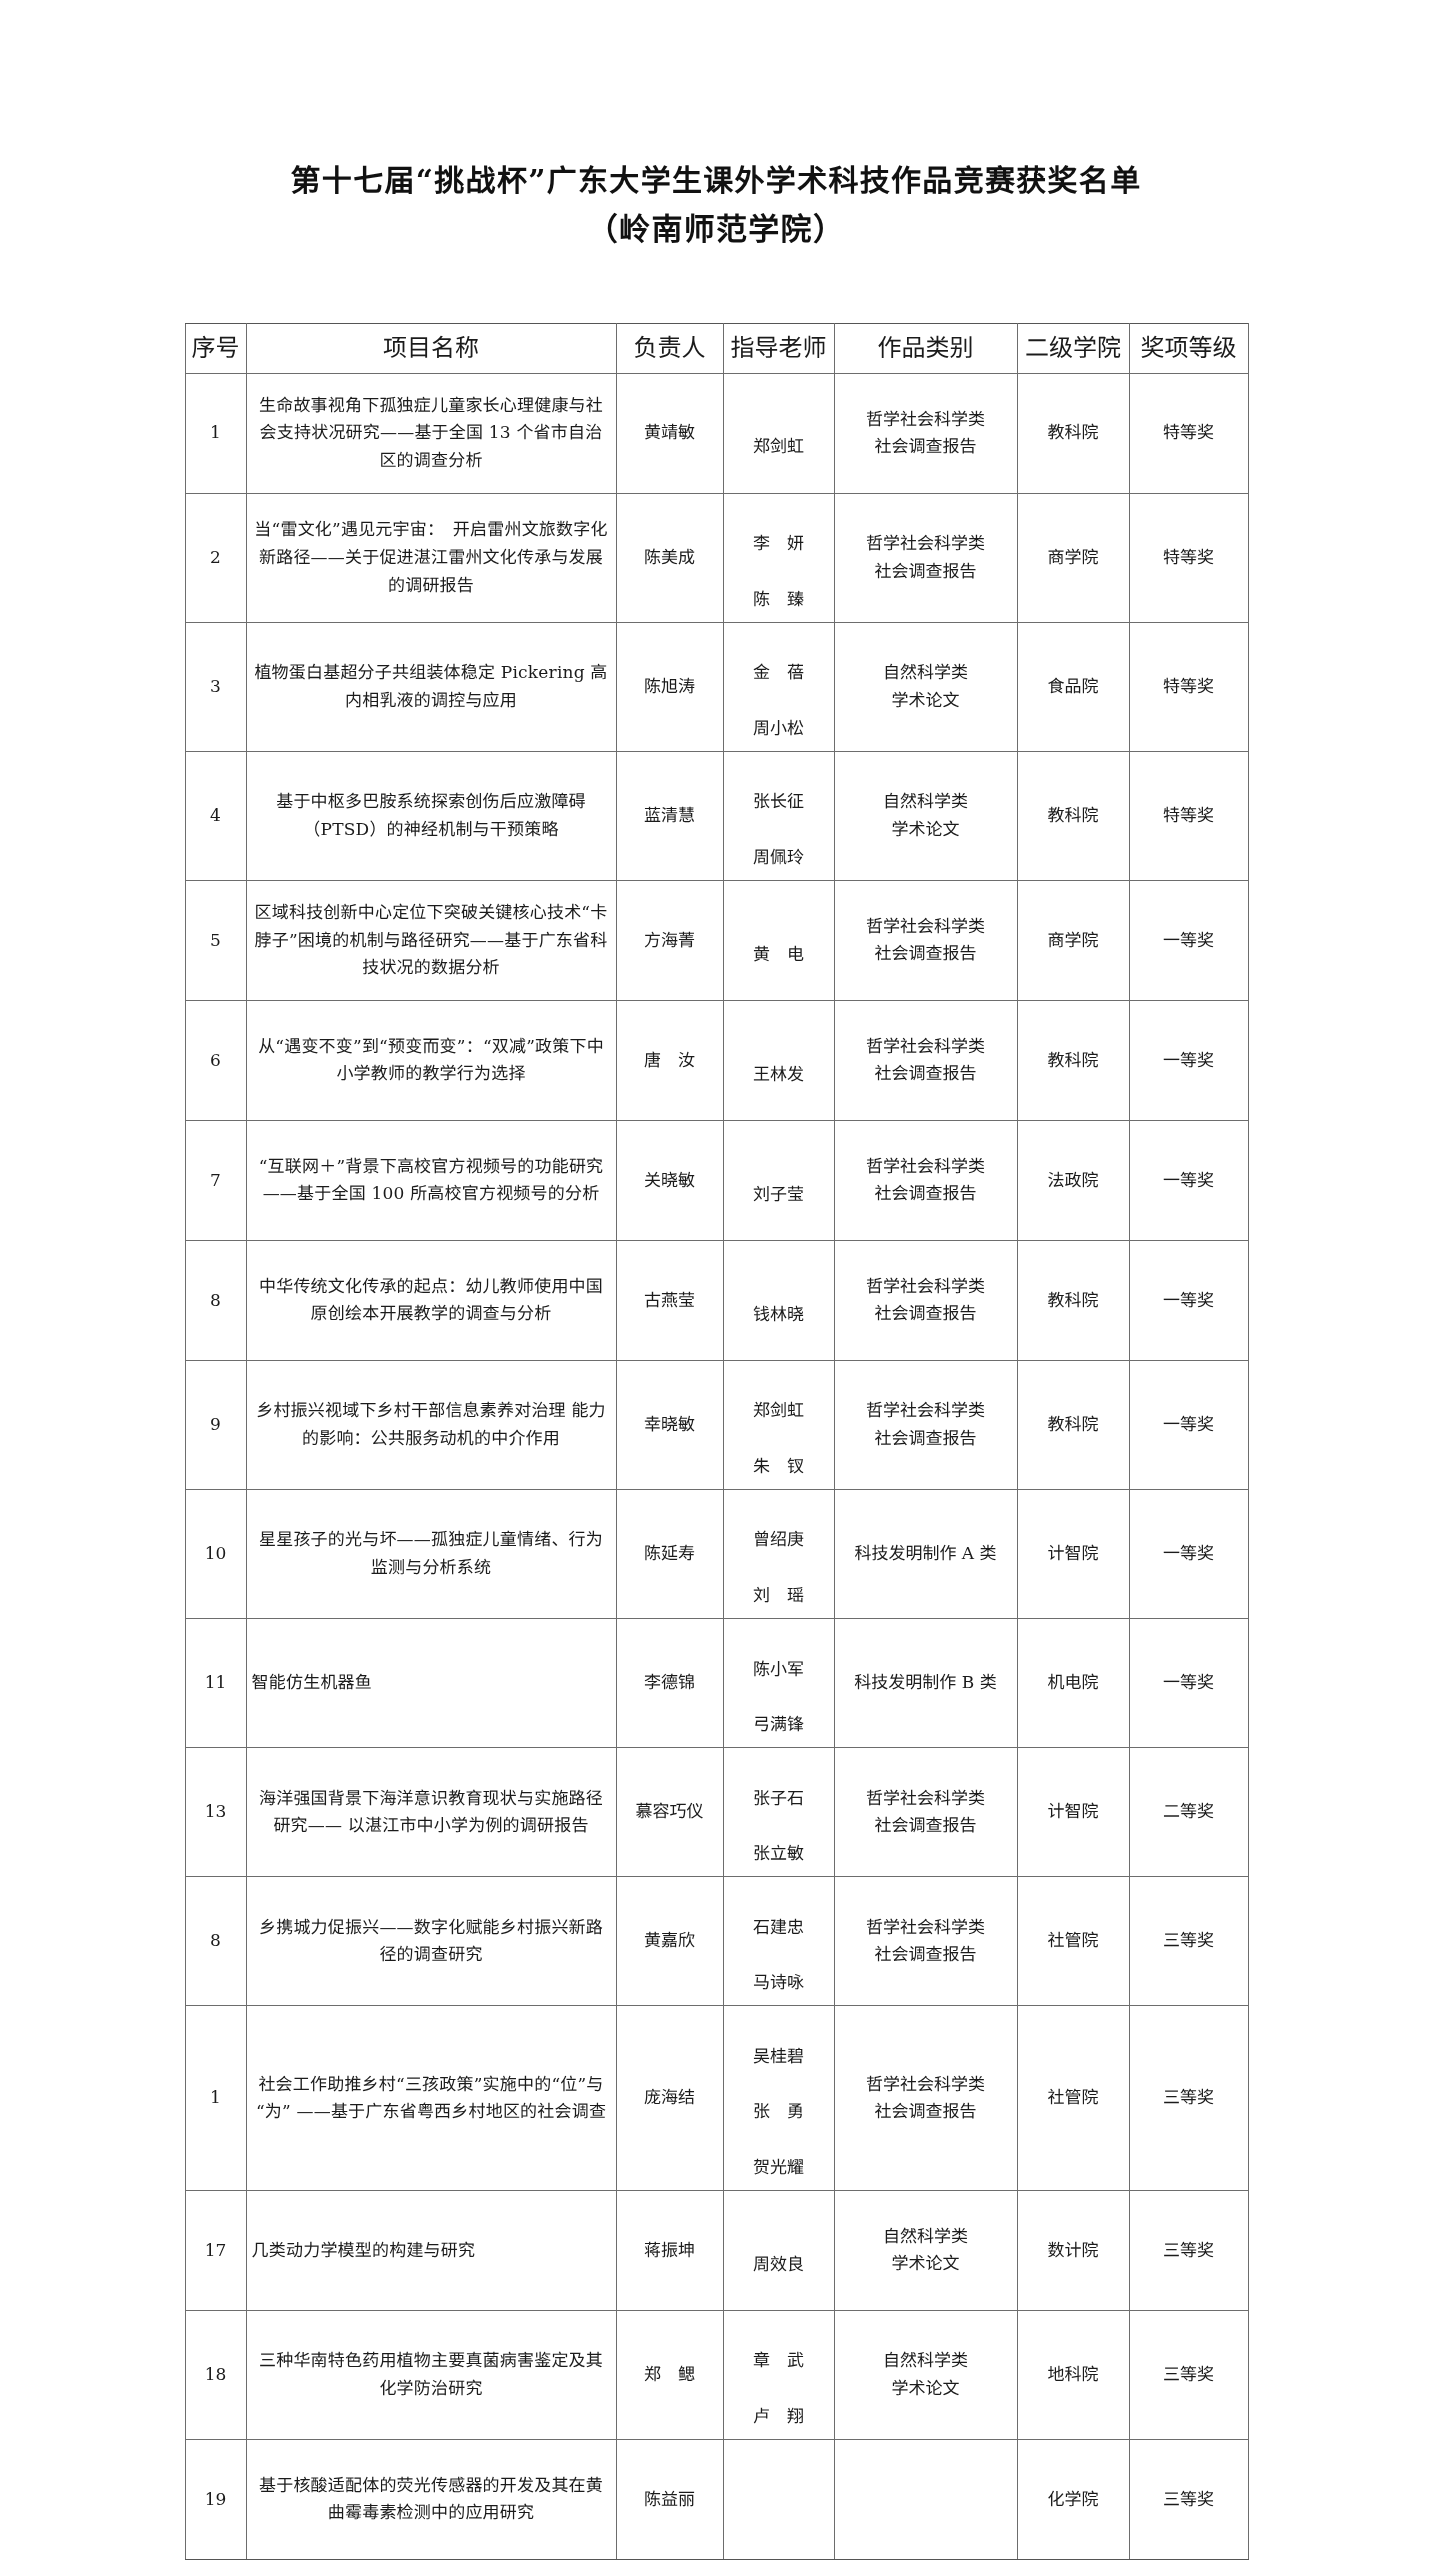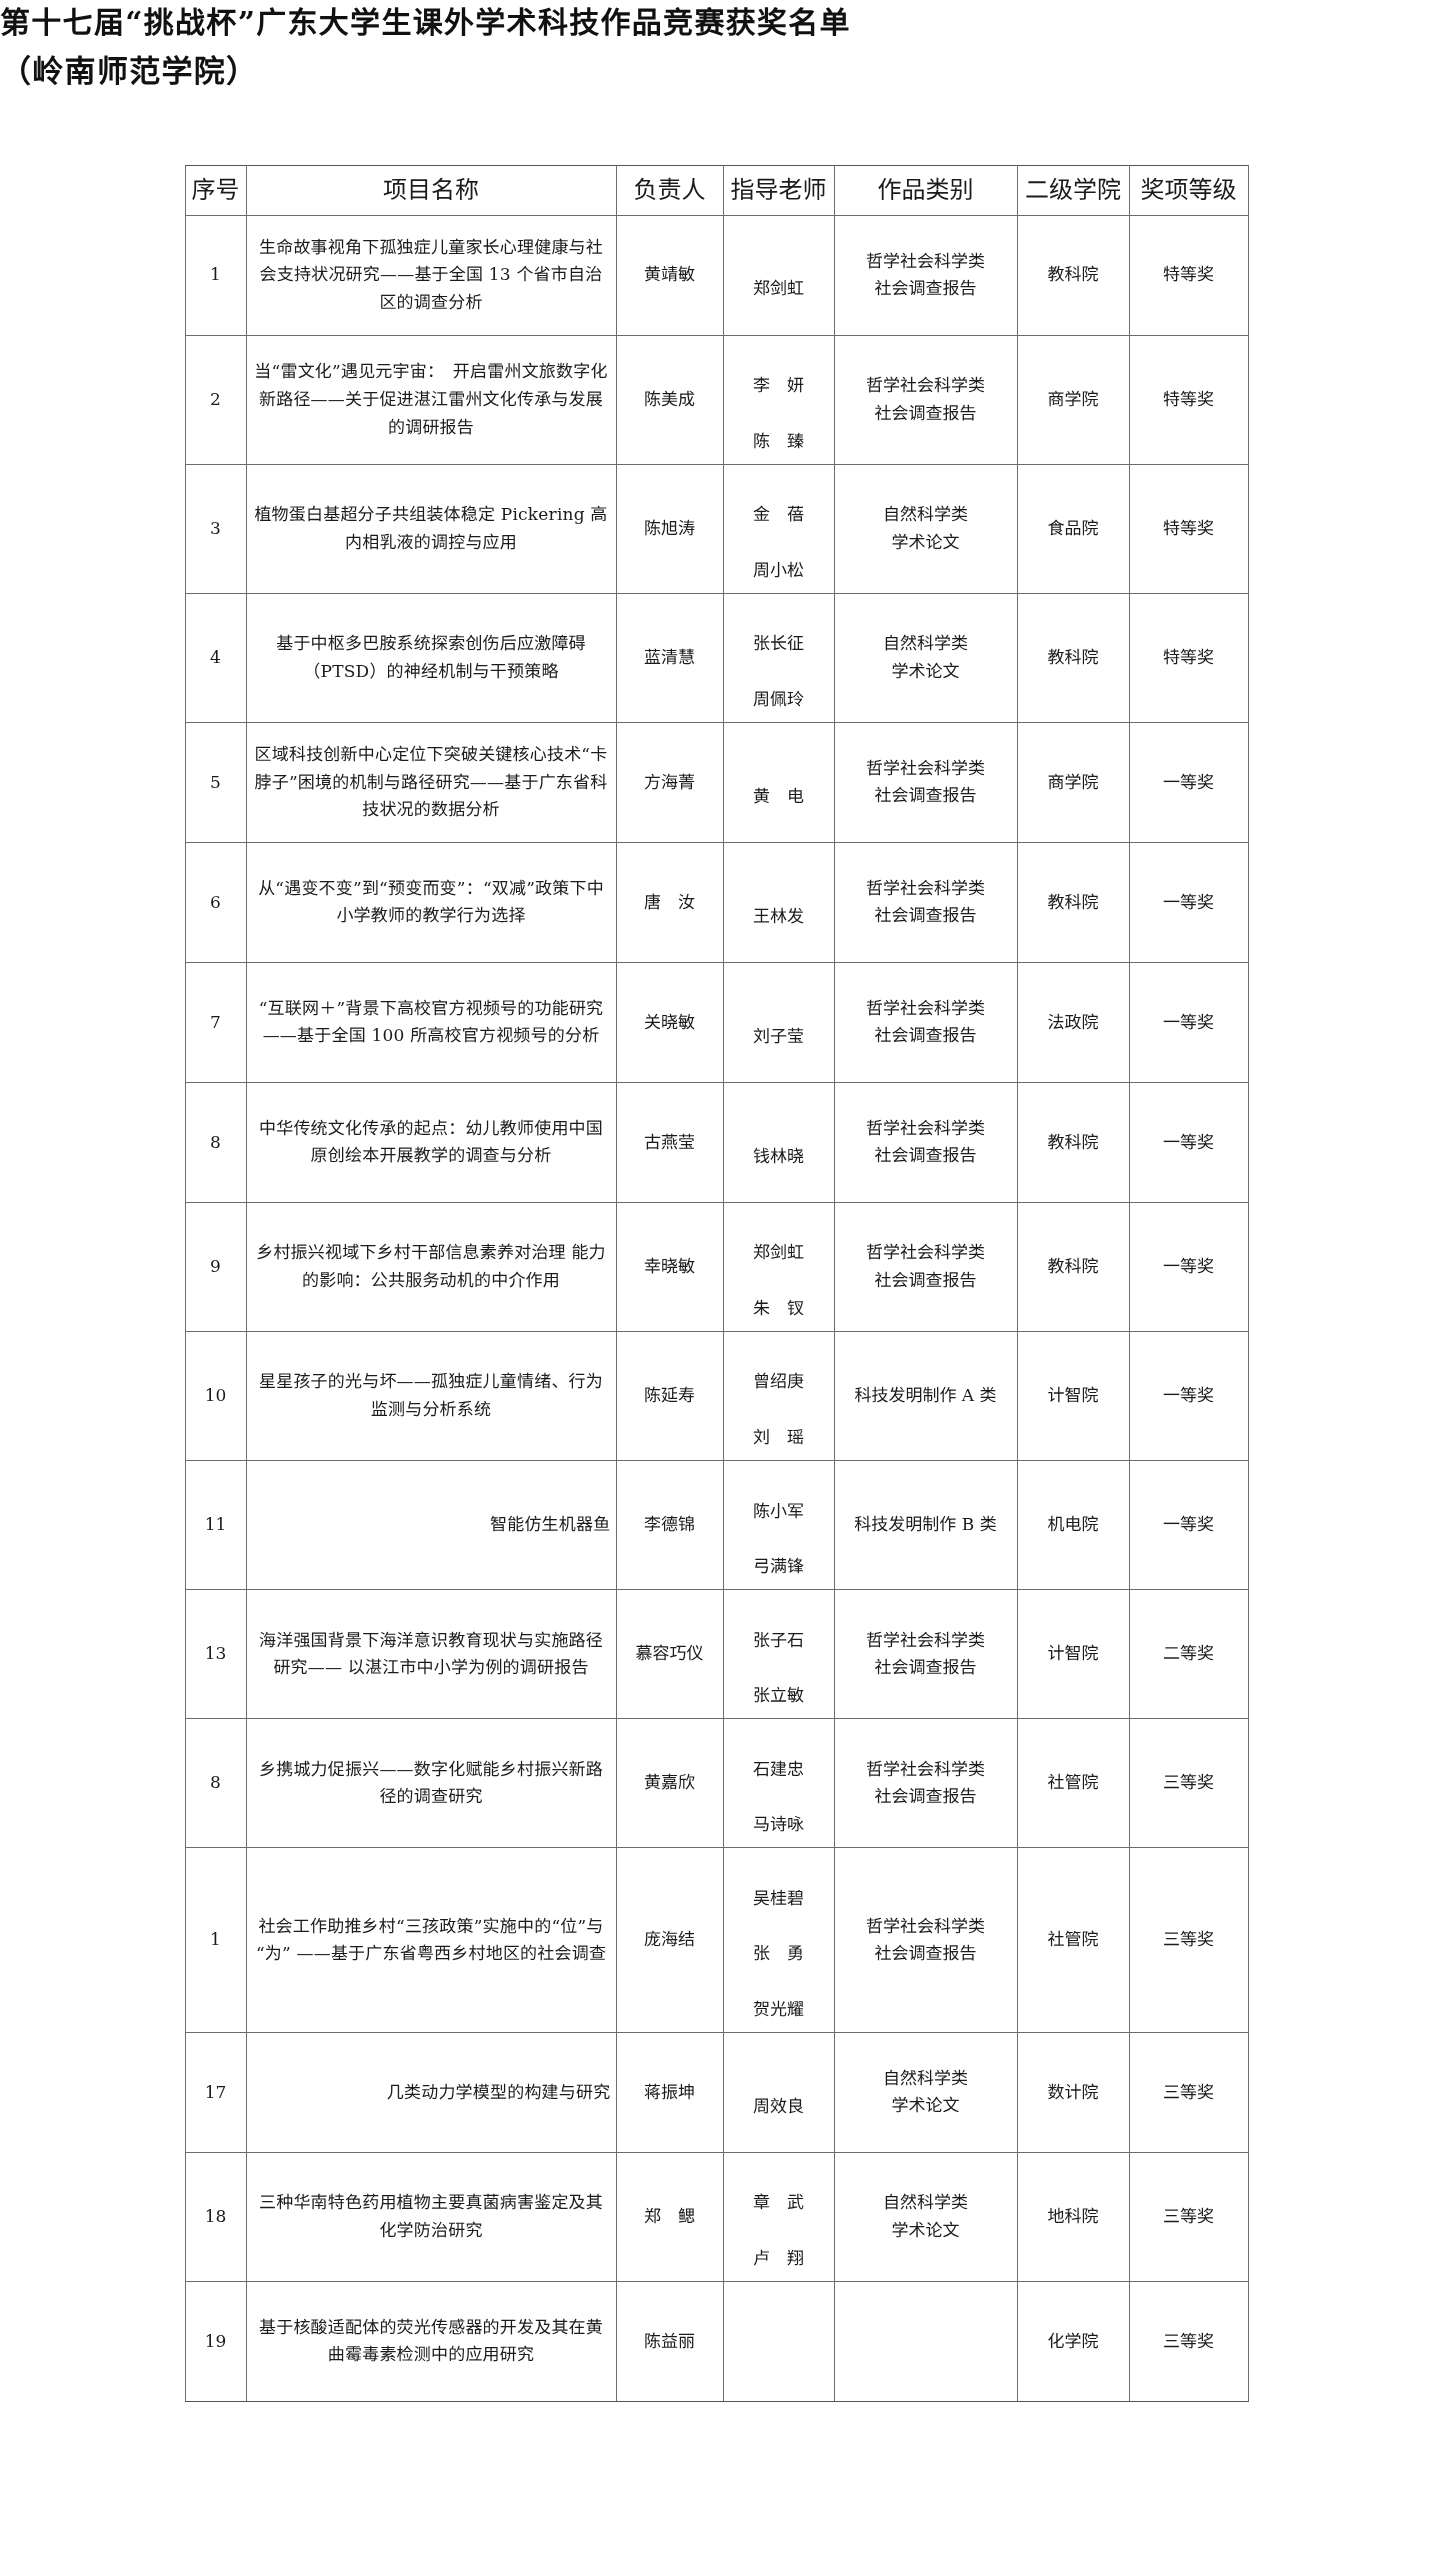--- a/index.html
+++ b/index.html
@@ -17,26 +17,28 @@
   }
   .page {
     width: 1432px;
     min-height: 2576px;
     box-sizing: border-box;
     padding: 0;
     position: relative;
     background: #fff;
   }
   .doc-title {
+    text-align: center;
     font-family: "DejaVu Serif", "Liberation Serif", serif;
     font-weight: bold;
     font-size: 30px;
     letter-spacing: 1.3px;
     line-height: 1.55;
     color: #111;
+    padding-top: 158px;
   }
   .doc-title .line2 {
     display: block;
     font-size: 31px;
   }
   .table-wrap {
     margin: 0 auto;
     padding-top: 70px;
     width: 1063px;
   }
@@ -87,21 +89,21 @@
   td.idx, td.leader, td.college, td.award, td.cat {
     font-size: 17px;
   }
   td.title {
     font-size: 17px;
     line-height: 1.68;
     padding: 12px 8.5px;
     letter-spacing: 0.2px;
   }
   td.title.center-short {
-    text-align: right;
+    text-align: left;
   }
   td.teacher {
     font-size: 17px;
     line-height: 1.58;
     padding: 10.2px 3.4px;
   }
   td.teacher .t-name {
     display: block;
     white-space: nowrap;
     margin-top: 28px;

